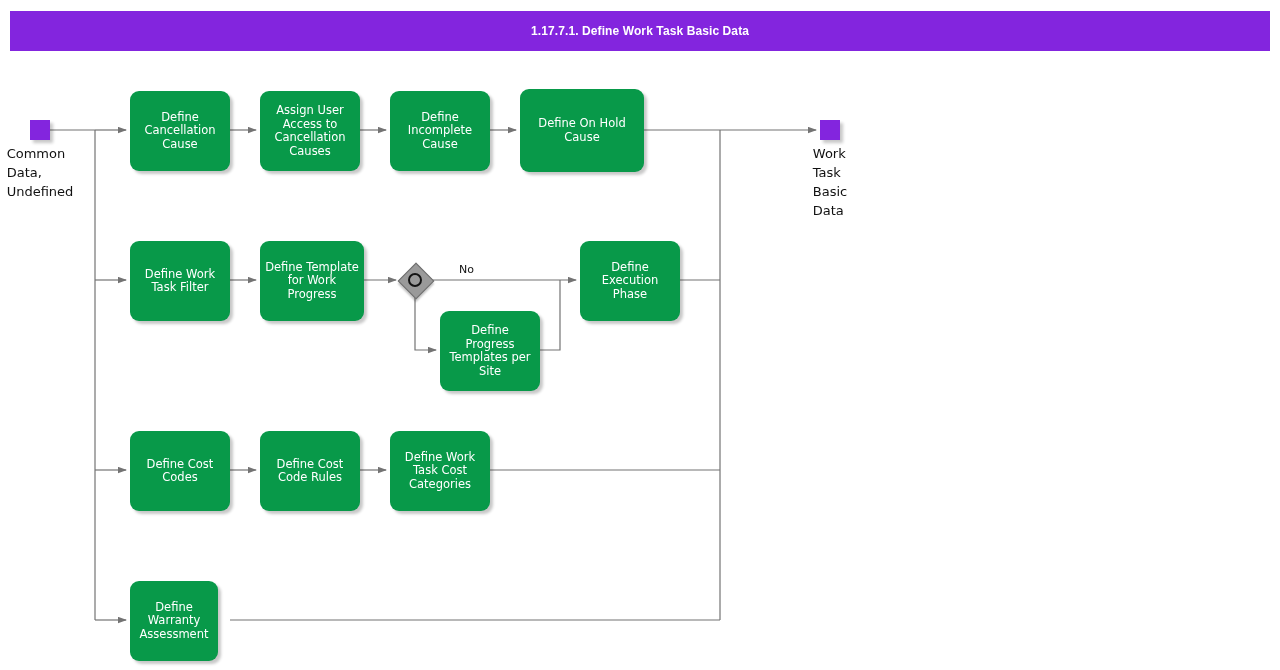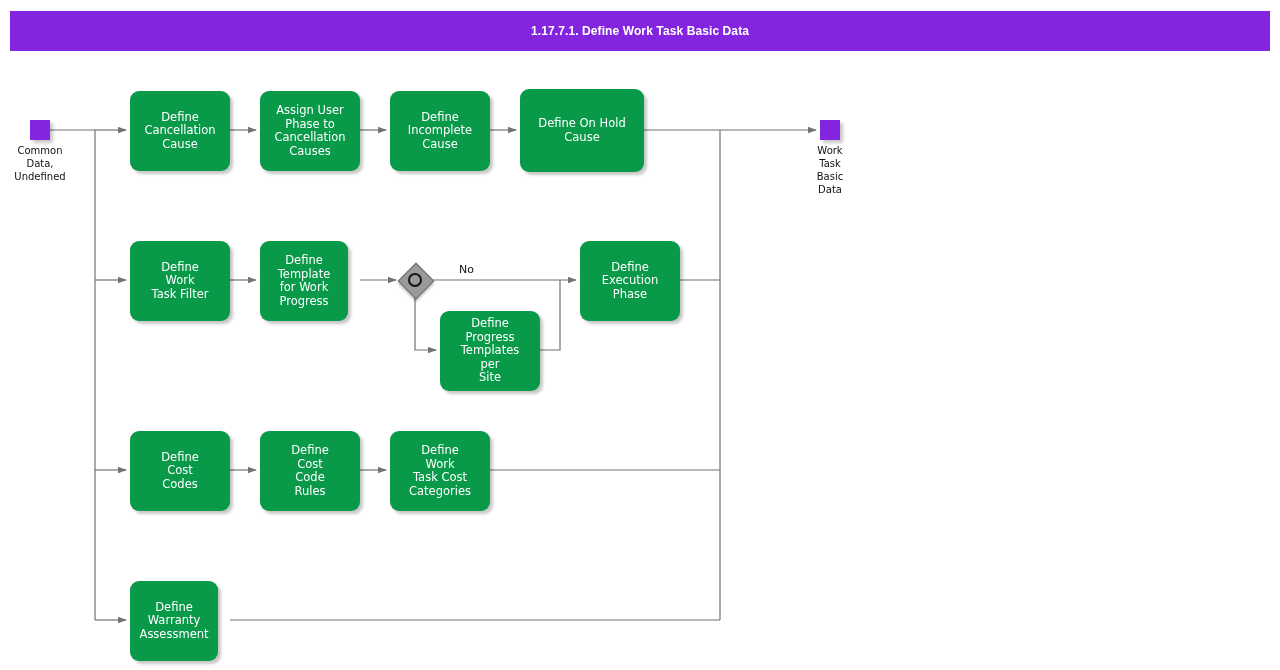--- a/index.html
+++ b/index.html
@@ -58,44 +58,43 @@
     background: #089949;
     border-radius: 9px;
     box-shadow: 3px 3px 3px rgba(0,0,0,0.22);
     color: #ffffff;
     display: flex;
     align-items: center;
     justify-content: center;
     text-align: center;
     font-size: 11.5px;
     line-height: 13.5px;
-    padding: 0 18px;
+    padding: 0 5px;
     box-sizing: border-box;
     white-space: pre-line;
   }
 
   
   .dataobj {
     position: absolute;
   }
   .dataobj .swatch {
     width: 20px;
     height: 20px;
     background: #8325de;
     box-shadow: 3px 3px 3px rgba(0,0,0,0.22);
   }
   .dataobj .caption {
     position: absolute;
     top: 24px;
     left: 50%;
     transform: translateX(-50%);
-    text-align: center;
     color: #111111;
-    font-size: 10px;
-    line-height: 13px;
+    font-size: 13px;
+    line-height: 19px;
     white-space: pre-line;
   }
 
   
   .gateway {
     position: absolute;
     width: 32px;
     height: 32px;
   }
   .gateway .diamond {
@@ -196,35 +195,35 @@
     <div class="swatch"></div>
     <div class="caption">Work Task
 Basic Data</div>
   </div>
 
   <div class="task" style="left:130px; top:91px; width:100px; height:80px;">Define
 Cancellation
 Cause</div>
 
   <div class="task" style="left:260px; top:91px; width:100px; height:80px;">Assign User
-Phase to
+Access to
 Cancellation
 Causes</div>
 
   <div class="task" style="left:390px; top:91px; width:100px; height:80px;">Define
 Incomplete
 Cause</div>
 
   <div class="task" style="left:520px; top:89px; width:124px; height:83px;">Define On Hold
 Cause</div>
 
   <div class="task" style="left:130px; top:241px; width:100px; height:80px;">Define Work
 Task Filter</div>
 
-  <div class="task" style="left:260px; top:241px; width:88px; height:80px;">Define Template
+  <div class="task" style="left:260px; top:241px; width:104px; height:80px;">Define Template
 for Work
 Progress</div>
 
   <div class="task" style="left:440px; top:311px; width:100px; height:80px;text-align:center;">Define Progress
 Templates per
 Site</div>
 
   <div class="task" style="left:580px; top:241px; width:100px; height:80px;">Define
 Execution
 Phase</div>

